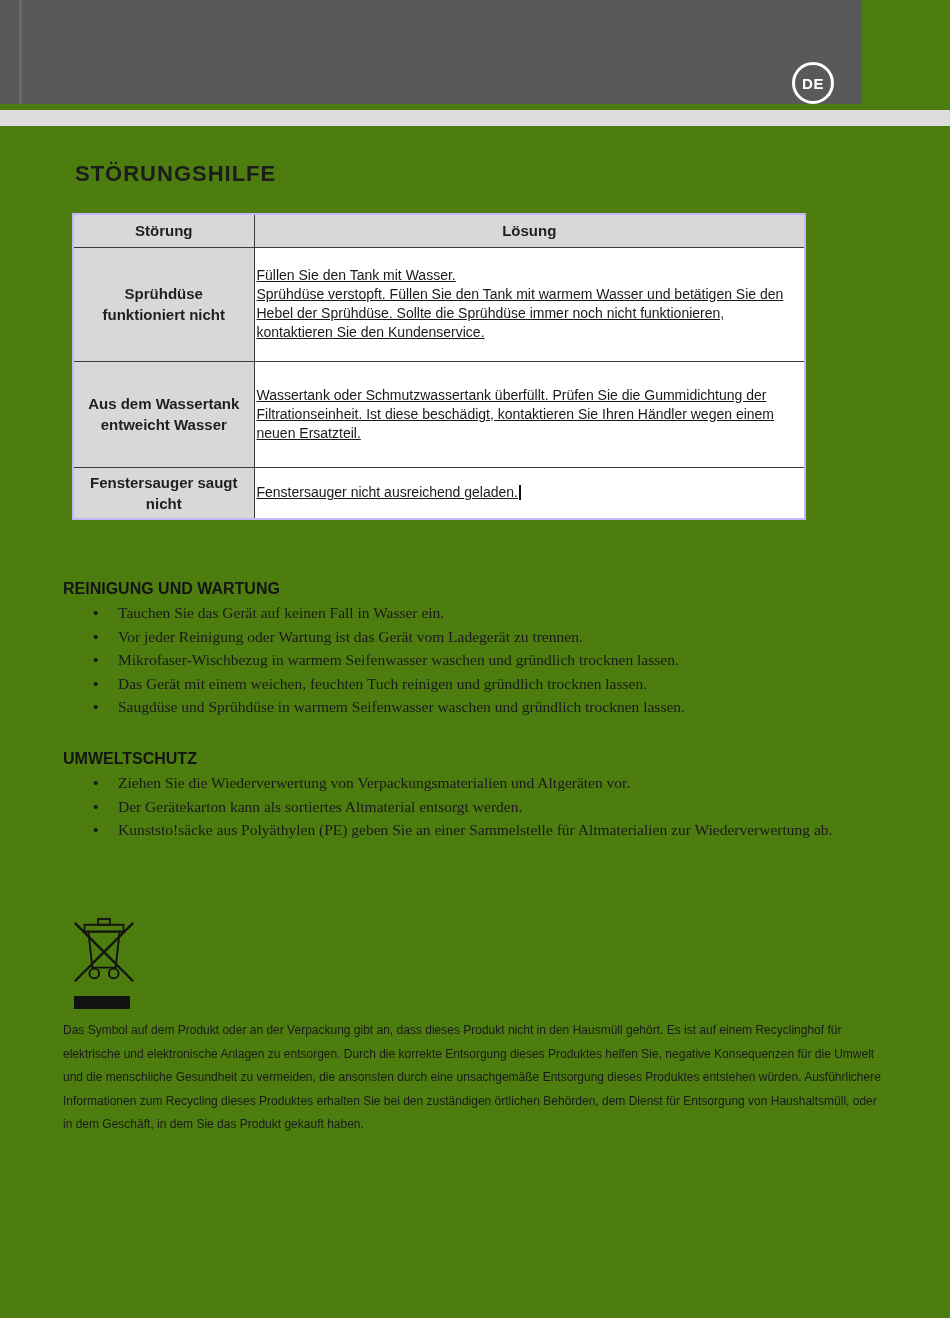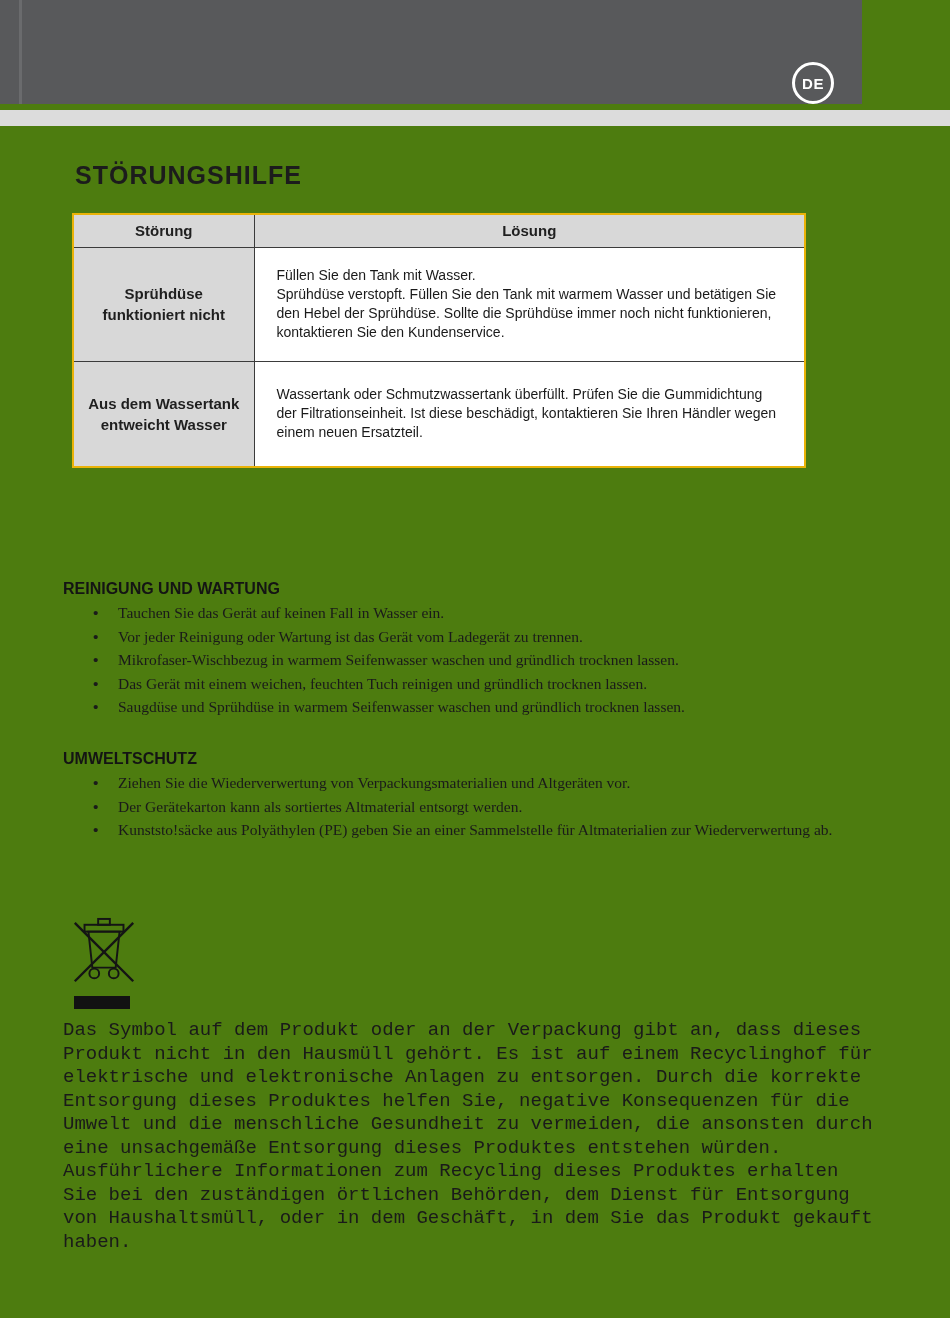--- a/index.html
+++ b/index.html
@@ -45,34 +45,34 @@
     position: absolute;
     left: 0; top: 110px;
     width: 950px; height: 16px;
     background: #dcdcdc;
   }
 
   
   .page-title {
     position: absolute;
     left: 75px; top: 161px;
-    font-size: 25px;
+    font-size: 22px;
     font-weight: bold;
     letter-spacing: 1px;
     color: #1c1c1c;
   }
 
   
   table.trouble {
     position: absolute;
     left: 72px; top: 213px;
     width: 734px;
     border-collapse: collapse;
     table-layout: fixed;
-    border: 2px solid #eab308;
+    border: 2px solid #c4b5fd;
   }
   .trouble th, .trouble td {
     border: 1px solid #3b3b3b;
   }
   .trouble thead th {
     height: 33px;
     background: #d8d8d8;
     font-size: 15px;
     font-weight: bold;
     text-align: center;
@@ -88,22 +88,23 @@
     line-height: 21px;
     padding: 4px 10px;
     color: #1f1f1f;
   }
   .trouble tbody td {
     background: #ffffff;
     font-size: 14px;
     line-height: 19px;
     vertical-align: middle;
     text-align: left;
-    padding: 10px 22px;
+    padding: 10px 2px;
     white-space: pre-line;
+    text-decoration: underline;
   }
   tr.r1 { height: 114px; }
   tr.r2 { height: 106px; }
   tr.r3 { height: 52px; }
   .caret {
     display: inline-block;
     width: 2px; height: 15px;
     background: #111;
     margin-left: 1px;
     vertical-align: text-bottom;
@@ -151,24 +152,23 @@
   .weee-bar {
     position: absolute;
     left: 74px; top: 996px;
     width: 56px; height: 13px;
     background: #121212;
   }
   .recycling-paragraph {
     position: absolute;
     left: 63px; top: 1019px;
     width: 820px;
-    font-size: 19px;
+    font-size: 12px;
     line-height: 23.5px;
     color: #1a1a1a;
-    font-family: Liberation Mono, monospace;
   }
 </style>
 </head>
 <body>
 
 <div class="page">
 
   <div class="header-bar">
     <div class="header-fold-line"></div>
     <div class="de-badge">DE</div>
@@ -190,20 +190,24 @@
     </thead>
     <tbody>
       <tr class="r1">
         <th>Sprühdüse funktioniert nicht</th>
         <td>Füllen Sie den Tank mit Wasser.
 Sprühdüse verstopft. Füllen Sie den Tank mit warmem Wasser und betätigen Sie den Hebel der Sprühdüse. Sollte die Sprühdüse immer noch nicht funktionieren, kontaktieren Sie den Kundenservice.</td>
       </tr>
       <tr class="r2">
         <th>Aus dem Wassertank entweicht Wasser</th>
         <td><span>Wassertank oder Schmutzwassertank überfüllt. Prüfen Sie die Gummidichtung der Filtrationseinheit. Ist diese beschädigt, kontaktieren Sie Ihren Händler wegen einem neuen Ersatzteil.</span></td>
+      </tr>
+      <tr class="r3">
+        <th>Fenstersauger saugt nicht</th>
+        <td><span>Fenstersauger nicht ausreichend geladen.</span><span class="caret"></span></td>
       </tr>
     </tbody>
   </table>
 
   <div class="section" style="top:580px;">
     <div class="section-heading">REINIGUNG UND WARTUNG</div>
     <ul class="bullets">
       <li>
           <span class="bullet">•</span>
           <span class="li-text">Tauchen Sie das Gerät auf keinen Fall in Wasser ein.</span>

